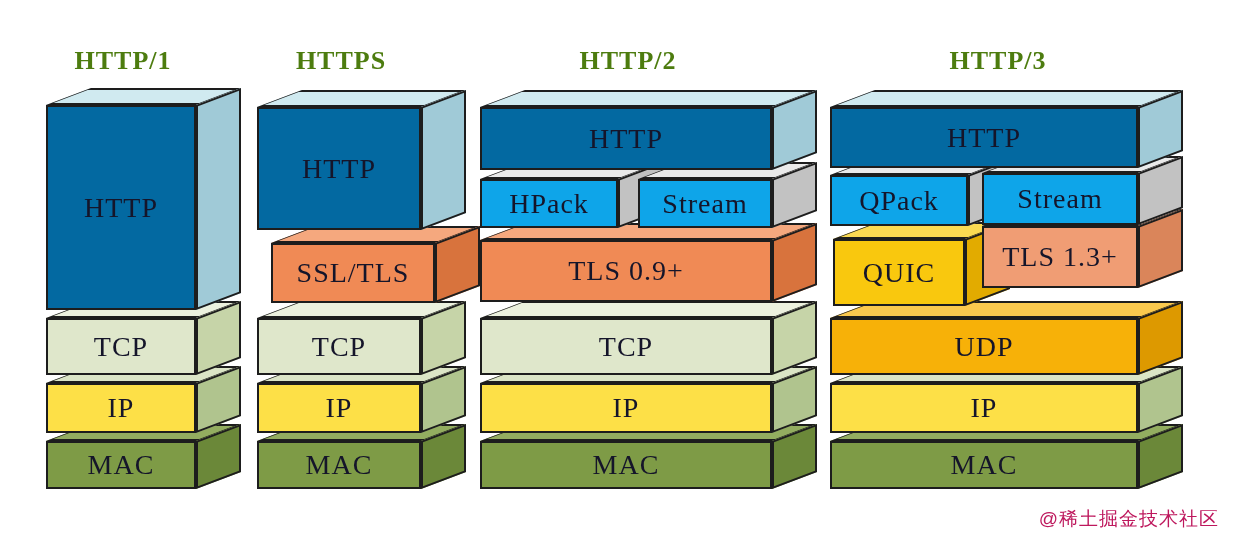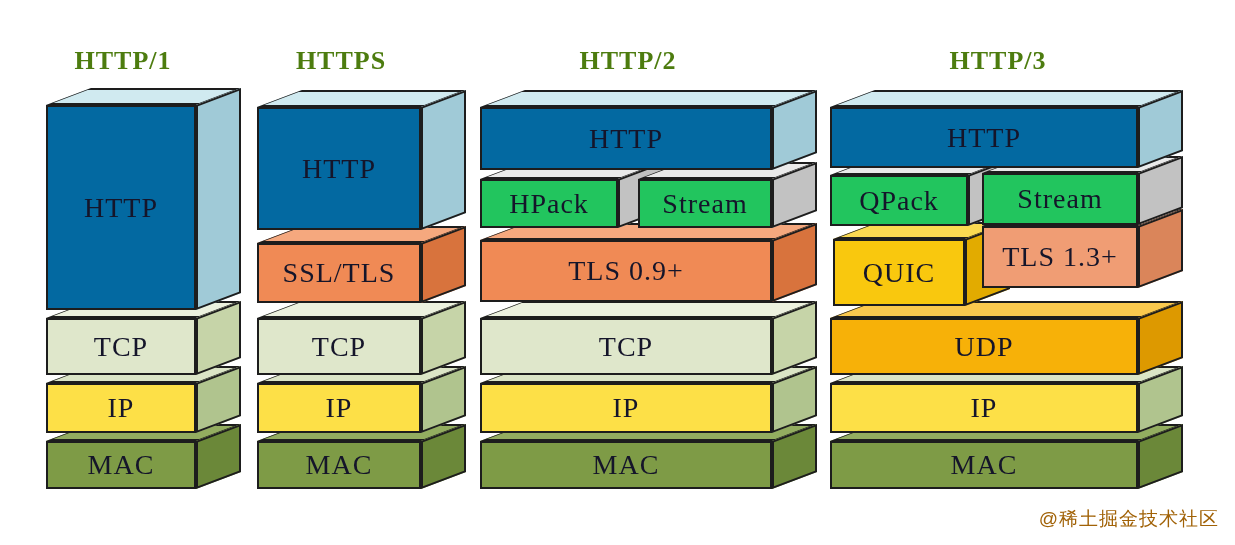--- a/index.html
+++ b/index.html
@@ -12,32 +12,32 @@
     font-weight:bold;font-size:26px;color:#4d7c0f;letter-spacing:1px;white-space:nowrap;
   }
   .box{position:absolute;}
   .face{position:absolute;box-sizing:border-box;border:2px solid #1d1d1d;}
   .front{left:0;top:0;width:100%;height:100%;display:flex;align-items:center;justify-content:center;}
   .topf{left:0;top:-17px;width:100%;height:17px;transform:skewX(-69.3deg);transform-origin:0 100%;}
   .rightf{top:0;left:100%;width:45px;height:100%;transform:skewY(-20.7deg);transform-origin:0 0;}
   .lbl{font-size:28px;color:#15152a;letter-spacing:1px;white-space:nowrap;}
 
   .role-http  .front{background:#0369a1;} .role-http  .topf{background:#d0eaf0;} .role-http  .rightf{background:#a0cad7;}
-  .role-frame .front{background:#22c55e;} .role-frame .topf{background:#eaeaea;} .role-frame .rightf{background:#c2c2c2;}
+  .role-frame .front{background:#0ea5e9;} .role-frame .topf{background:#eaeaea;} .role-frame .rightf{background:#c2c2c2;}
   .role-tls   .front{background:#f08a55;} .role-tls   .topf{background:#f5a87e;} .role-tls   .rightf{background:#d8733d;}
   .role-tls13 .front{background:#f09d74;} .role-tls13 .topf{background:#f6b795;} .role-tls13 .rightf{background:#da855a;}
   .role-quic  .front{background:#f9c80e;} .role-quic  .topf{background:#fbda52;} .role-quic  .rightf{background:#e2ab00;}
   .role-udp   .front{background:#f7b108;} .role-udp   .topf{background:#fac94e;} .role-udp   .rightf{background:#dd9900;}
   .role-tcp   .front{background:#dfe7cb;} .role-tcp   .topf{background:#ecf1de;} .role-tcp   .rightf{background:#c6d4a8;}
   .role-ip    .front{background:#fde047;} .role-ip    .topf{background:#dbe5c6;} .role-ip    .rightf{background:#b0c48e;}
   .role-mac   .front{background:#7e9b46;} .role-mac   .topf{background:#93ad60;} .role-mac   .rightf{background:#6b8839;}
 
   .watermark{
     position:absolute;right:16px;top:506px;
-    font-family:"Liberation Sans",sans-serif;font-size:19px;color:#a16207;letter-spacing:1px;
+    font-family:"Liberation Sans",sans-serif;font-size:19px;color:#be185d;letter-spacing:1px;
   }
 </style>
 </head>
 <body>
 
 <div class="canvas">
 
   <div>
     <div class="col-title" style="left:123px;top:46px;">HTTP/1</div>
 
@@ -94,21 +94,21 @@
     </div>
 
     <div class="box role-tcp" style="left:257px;top:318px;width:164px;height:57px;">
       <div class="face topf"></div>
       <div class="face rightf"></div>
       <div class="face front">
         <span class="lbl">TCP</span>
       </div>
     </div>
 
-    <div class="box role-tls" style="left:257px;top:243px;width:164px;height:60px;font-family:Liberation Serif, serif;">
+    <div class="box role-tls" style="left:271px;top:243px;width:164px;height:60px;font-family:Liberation Serif, serif;">
       <div class="face topf"></div>
       <div class="face rightf"></div>
       <div class="face front">
         <span class="lbl">SSL/TLS</span>
       </div>
     </div>
 
     <div class="box role-http" style="left:257px;top:107px;width:164px;height:123px;">
       <div class="face topf"></div>
       <div class="face rightf"></div>

